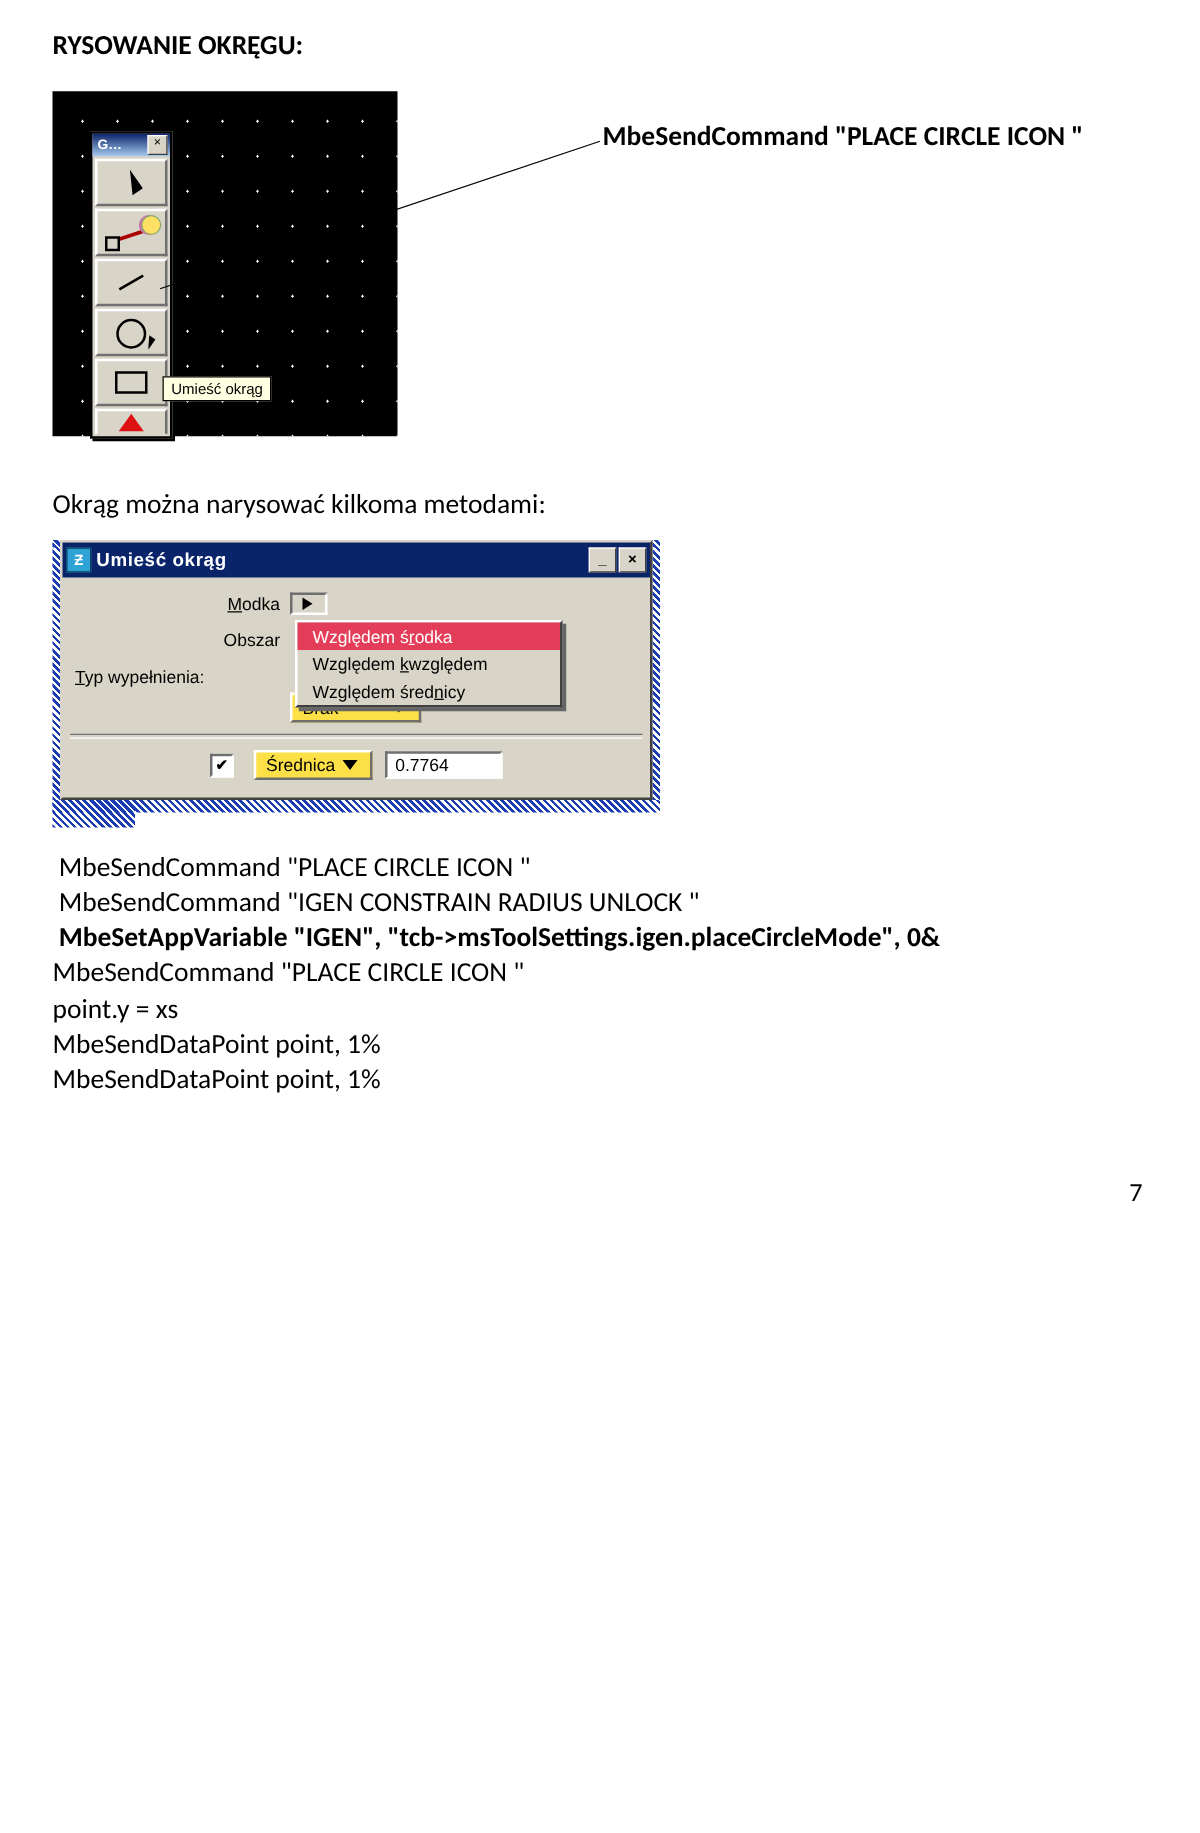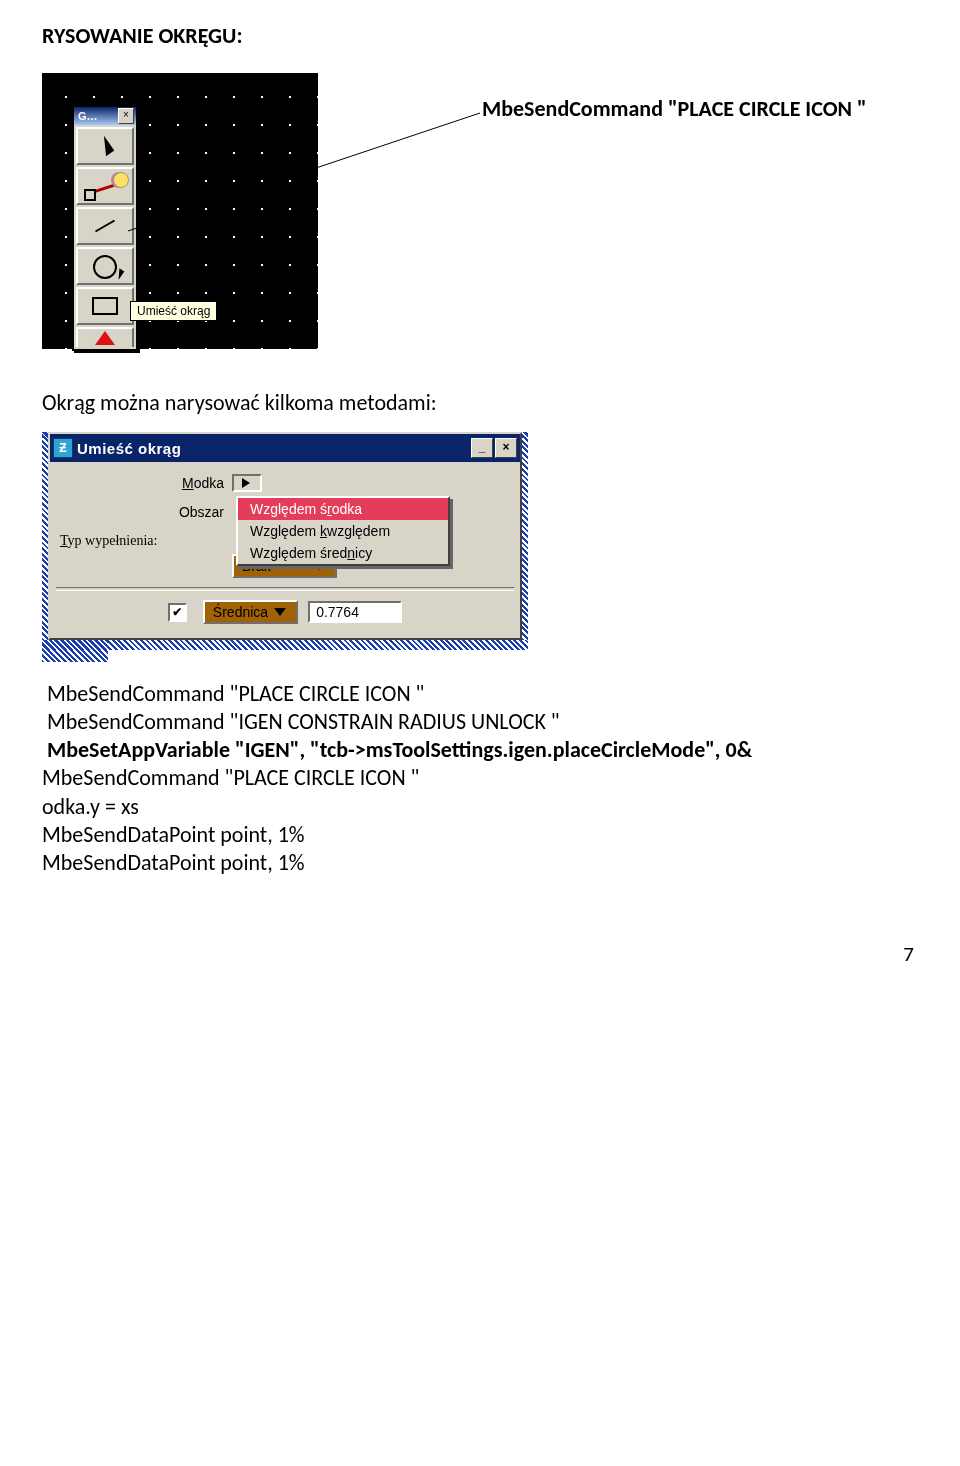--- a/index.html
+++ b/index.html
@@ -178,25 +178,25 @@
   .dlg-body { padding: 8px 10px 10px 10px; }
   .dlg-row {
     display: flex;
     align-items: center;
     min-height: 26px;
     margin-bottom: 3px;
   }
   .dlg-label { width: 164px; text-align: right; padding-right: 8px; color:#000; }
   .dlg-label .ul { text-decoration: underline; }
   .dlg-label.faded { color:#808080; }
-  .dlg-label-left { width: 170px; text-align:left;font-family:Liberation Serif, serif; }
+  .dlg-label-left { width: 170px; text-align:left; }
   .dlg-value-btn {
     display:flex; align-items:center; gap:6px;
     border:2px solid #fff;border-bottom-color:#6f6f6f;border-right-color:#6f6f6f;
-    background:#a16207; padding:2px 10px 2px 8px;
+    background:#fde047; padding:2px 10px 2px 8px;
   }
   .tri-right { width:0;height:0;border-top:5px solid transparent;border-bottom:5px solid transparent;border-left:8px solid #000; }
   .tri-down { width:0;height:0;border-left:6px solid transparent;border-right:6px solid transparent;border-top:8px solid #000; }
   .dlg-elevated {
     border:2px solid #fff;border-bottom-color:#6f6f6f;border-right-color:#6f6f6f;
     background:#d8d4c8;
   }
   .dlg-sunken {
     border:2px solid #6f6f6f;border-bottom-color:#fff;border-right-color:#fff;
     background:#d8d4c8;
@@ -384,20 +384,20 @@
     <div class="dlg-bl-hatch"></div>
   </div>
   <div class="bottom-hatch"></div>
 
 
   <div class="codeblock">
     <div class="line"> MbeSendCommand "PLACE CIRCLE ICON "</div>
     <div class="line"> MbeSendCommand "IGEN CONSTRAIN RADIUS UNLOCK "</div>
     <div class="line b"> MbeSetAppVariable "IGEN", "tcb-&gt;msToolSettings.igen.placeCircleMode", 0&amp;</div>
     <div class="line">MbeSendCommand "PLACE CIRCLE ICON "</div>
-    <div class="line">odka.y = xs</div>
+    <div class="line">point.y = xs</div>
     <div class="line">MbeSendDataPoint point, 1%</div>
     <div class="line">MbeSendDataPoint point, 1%</div>
   </div>
 
   <div class="pagenum">7</div>
 
 </div>
 
 </body></html>

